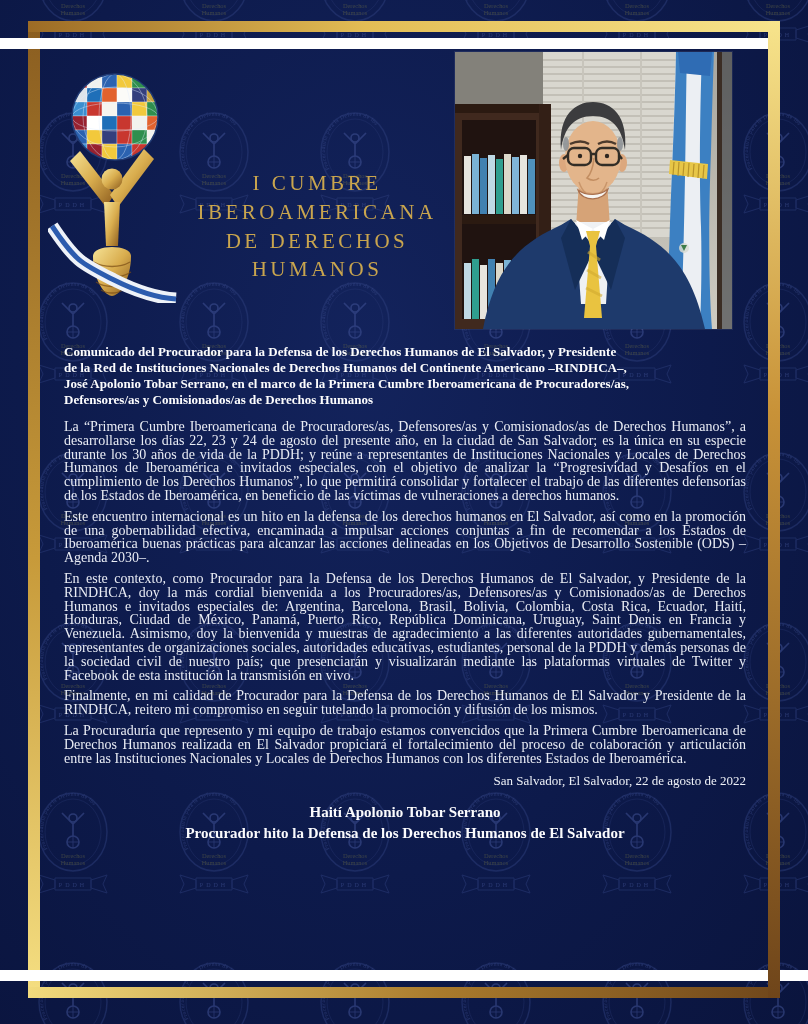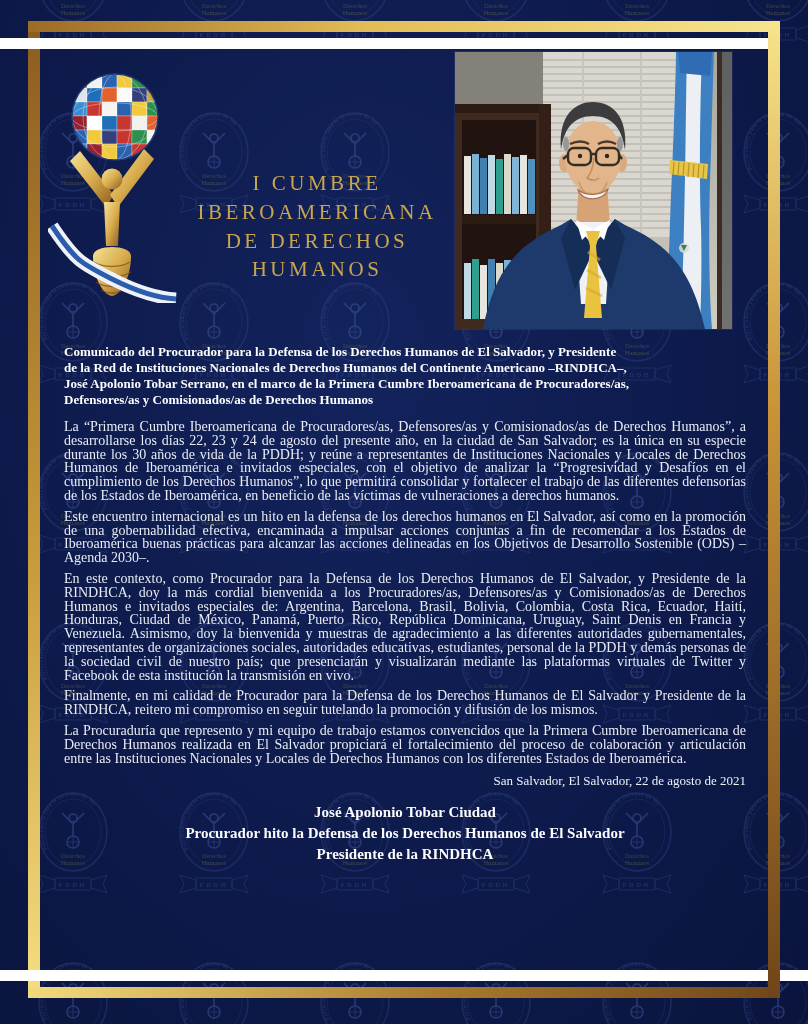--- a/index.html
+++ b/index.html
@@ -244,21 +244,20 @@
   <div class="content">
     <div class="heading">Comunicado del Procurador para la Defensa de los Derechos Humanos de El Salvador, y Presidente
 de la Red de Instituciones Nacionales de Derechos Humanos del Continente Americano –RINDHCA–,
 José Apolonio Tobar Serrano, en el marco de la Primera Cumbre Iberoamericana de Procuradores/as,
 Defensores/as y Comisionados/as de Derechos Humanos</div>
     <p class="para">La “Primera Cumbre Iberoamericana de Procuradores/as, Defensores/as y Comisionados/as de Derechos Humanos”, a desarrollarse los días 22, 23 y 24 de agosto del presente año, en la ciudad de San Salvador; es la única en su especie durante los 30 años de vida de la PDDH; y reúne a representantes de Instituciones Nacionales y Locales de Derechos Humanos de Iberoamérica e invitados especiales, con el objetivo de analizar la “Progresividad y Desafíos en el cumplimiento de los Derechos Humanos”, lo que permitirá consolidar y fortalecer el trabajo de las diferentes defensorías de los Estados de Iberoamérica, en beneficio de las víctimas de vulneraciones a derechos humanos.</p>
     <p class="para">Este encuentro internacional es un hito en la defensa de los derechos humanos en El Salvador, así como en la promoción de una gobernabilidad efectiva, encaminada a impulsar acciones conjuntas a fin de recomendar a los Estados de Iberoamérica buenas prácticas para alcanzar las acciones delineadas en los Objetivos de Desarrollo Sostenible (ODS) –Agenda 2030–.</p>
     <p class="para">En este contexto, como Procurador para la Defensa de los Derechos Humanos de El Salvador, y Presidente de la RINDHCA, doy la más cordial bienvenida a los Procuradores/as, Defensores/as y Comisionados/as de Derechos Humanos e invitados especiales de: Argentina, Barcelona, Brasil, Bolivia, Colombia, Costa Rica, Ecuador, Haití, Honduras, Ciudad de México, Panamá, Puerto Rico, República Dominicana, Uruguay, Saint Denis en Francia y Venezuela. Asimismo, doy la bienvenida y muestras de agradecimiento a las diferentes autoridades gubernamentales, representantes de organizaciones sociales, autoridades educativas, estudiantes, personal de la PDDH y demás personas de la sociedad civil de nuestro país; que presenciarán y visualizarán mediante las plataformas virtuales de Twitter y Facebook de esta institución la transmisión en vivo.</p>
     <p class="para">Finalmente, en mi calidad de Procurador para la Defensa de los Derechos Humanos de El Salvador y Presidente de la RINDHCA, reitero mi compromiso en seguir tutelando la promoción y difusión de los mismos.</p>
     <p class="para">La Procuraduría que represento y mi equipo de trabajo estamos convencidos que la Primera Cumbre Iberoamericana de Derechos Humanos realizada en El Salvador propiciará el fortalecimiento del proceso de colaboración y articulación entre las Instituciones Nacionales y Locales de Derechos Humanos con los diferentes Estados de Iberoamérica.</p>
-    <div class="dateline">San Salvador, El Salvador, 22 de agosto de 2021</div>
+    <div class="dateline">San Salvador, El Salvador, 22 de agosto de 2022</div>
     <div class="signature">
-      <div class="sig-line">José Apolonio Tobar Ciudad</div>
+      <div class="sig-line">Haití Apolonio Tobar Serrano</div>
       <div class="sig-line">Procurador hito la Defensa de los Derechos Humanos de El Salvador</div>
-      <div class="sig-line">Presidente de la RINDHCA</div>
     </div>
   </div>
 
 </div>
 
 </body></html>

